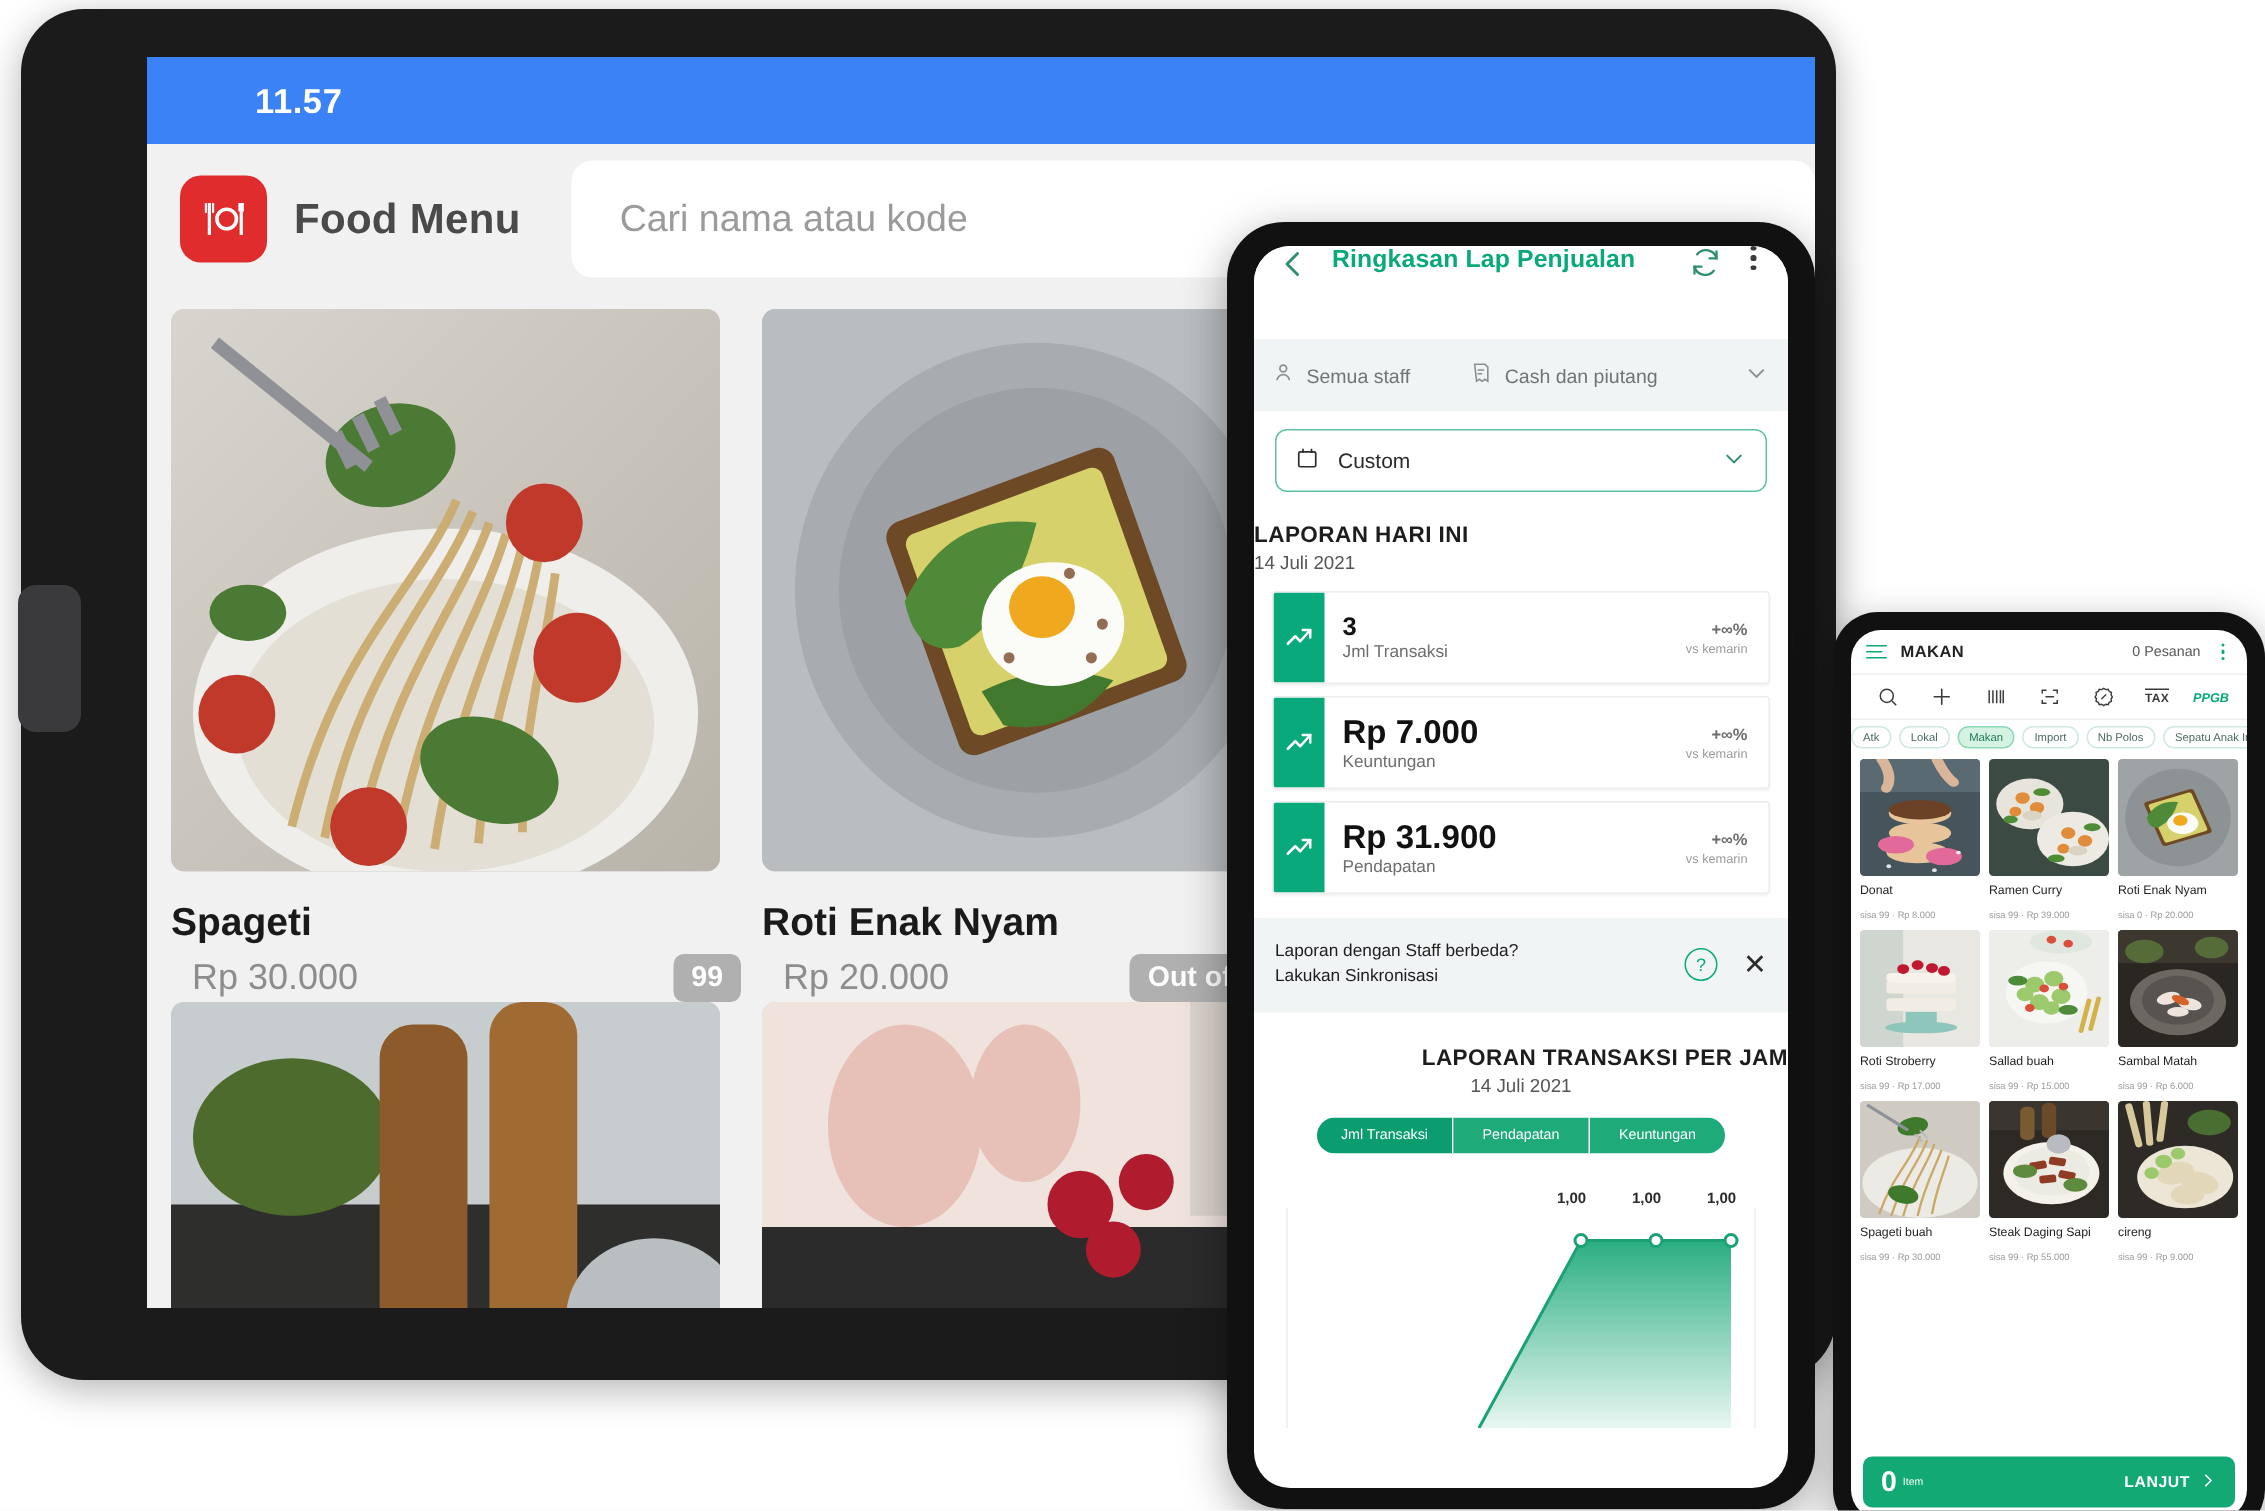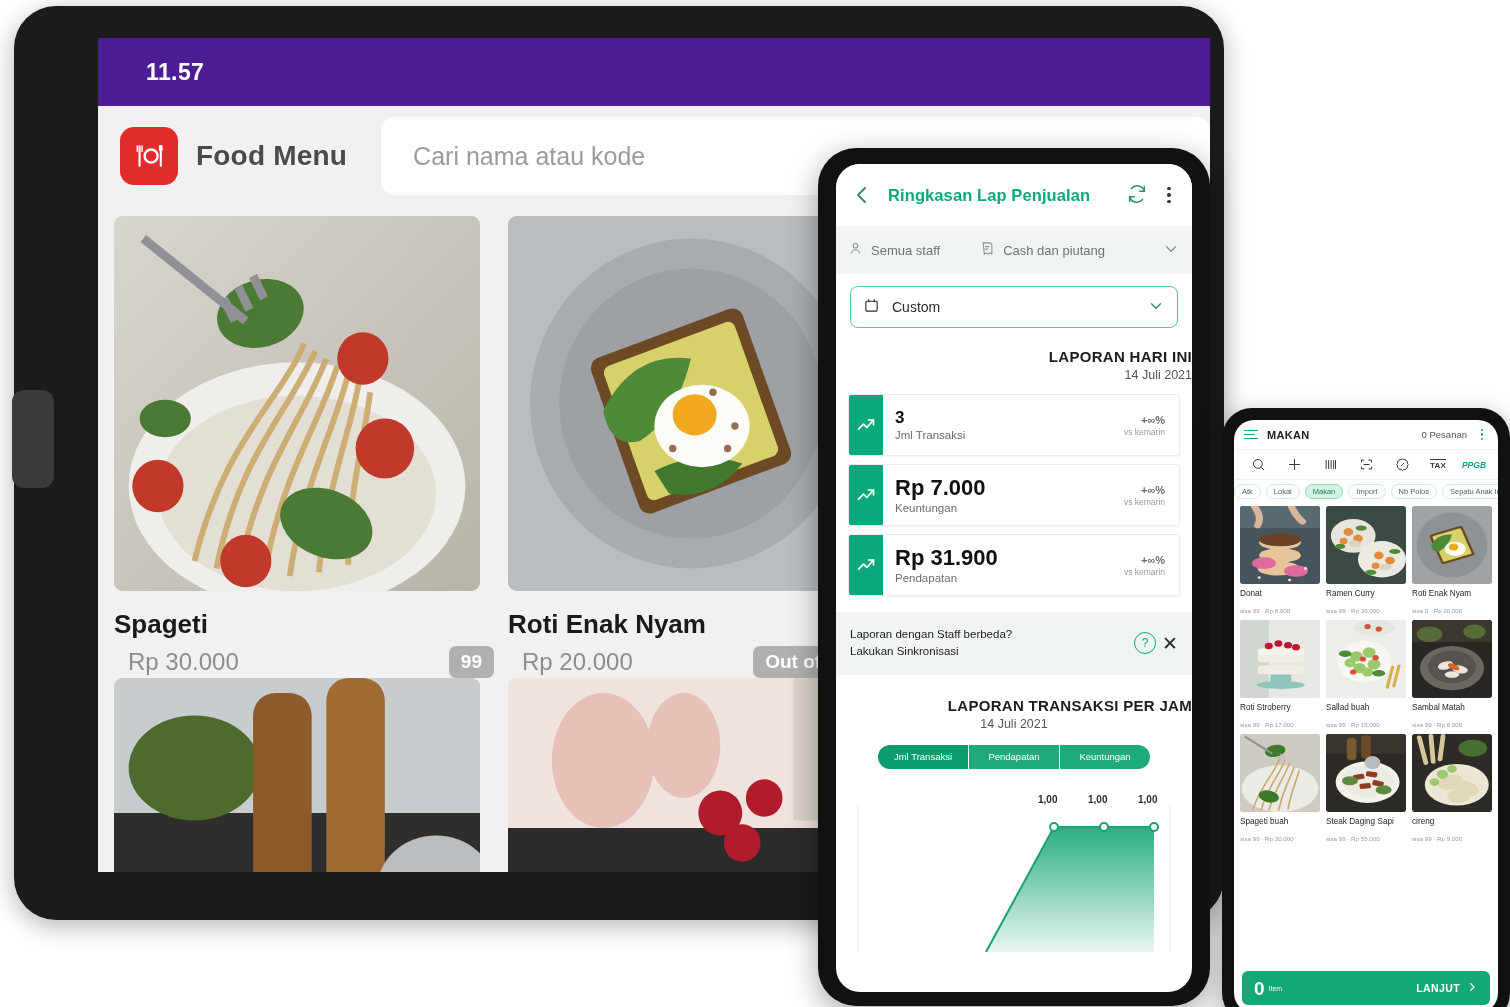--- a/index.html
+++ b/index.html
@@ -23,22 +23,22 @@
     position: absolute; left: -2px; top: 384px;
     width: 42px; height: 98px; background: #3a3a3c;
     border-radius: 12px;
   }
   .tablet-screen {
     position: absolute; left: 84px; top: 32px;
     width: 1112px; height: 834px;
     background: #f1f1f1; overflow: hidden;
   }
   .t-statusbar {
-    height: 68px; background: #4c1d95;
-    display: flex; align-items: center; padding-left: 48px;
+    height: 58px; background: #3b82f6;
+    display: flex; align-items: center; padding-left: 72px;
     color: #fff; font-size: 23px; font-weight: 600; letter-spacing: .4px;
   }
   .t-header {
     height: 100px; background: #f1f1f1;
     display: flex; align-items: center; padding: 0 0 0 22px; gap: 18px;
   }
   .t-logo {
     width: 58px; height: 58px; border-radius: 14px;
     background: #e02c2c; display:flex; align-items:center; justify-content:center;
     flex: 0 0 auto;
@@ -75,21 +75,21 @@
     position: absolute; left: 818px; top: 148px;
     width: 392px; height: 858px;
     background: #111; border-radius: 38px;
     box-shadow: 0 8px 30px rgba(0,0,0,.35);
   }
   .phone-mid-screen {
     position: absolute; left: 18px; top: 16px; right: 18px; bottom: 14px;
     background: #fff; border-radius: 24px; overflow: hidden;
   }
   .r-appbar {
-    height: 62px; background: #fff; display: flex; align-items: center;
+    height: 62px; background: #fff; display: flex; 
     padding: 0 14px; gap: 10px;
   }
   .r-back { width: 24px; height: 24px; flex:0 0 auto; }
   .r-title { color: #0aa97b; font-size: 16.5px; font-weight: 700; flex: 1;
              text-align: left; padding-left: 4px; letter-spacing: .1px; }
   .r-icon { width: 24px; height: 24px; flex:0 0 auto; }
   .r-kebab { width: 18px; display:flex; flex-direction:column; align-items:center; gap:3px; }
   .r-kebab i { width:3.4px; height:3.4px; background:#3a3a3a; border-radius:50%; display:block; }
 
   .r-filter {
@@ -100,21 +100,21 @@
   .r-chev { margin-left: auto; }
 
   .r-daterow { padding: 12px 14px 0 14px; }
   .r-datebox {
     height: 42px; border: 1px solid #5bc49d; border-radius: 8px;
     display: flex; align-items: center; padding: 0 12px; gap: 12px;
     font-size: 14px; color: #2b2b2b;
   }
   .r-datebox .r-chev { margin-left: auto; }
 
-  .r-secttl { text-align: right; margin-top: 20px; }
+  .r-secttl { text-align: left; margin-top: 20px; }
   .r-secttl .h { font-size: 15px; font-weight: 700; color: #1d1d1d; letter-spacing:.3px; }
   .r-secttl .d { font-size: 12.5px; color: #555; margin-top: 3px; }
 
   .r-stats { margin: 12px 12px 0 12px; display: flex; flex-direction: column; gap: 8px; }
   .r-stat {
     display: flex; min-height: 62px; background: #fff;
     border: 1px solid #ececec; border-radius: 3px; overflow: hidden;
     box-shadow: 0 1px 2px rgba(0,0,0,.06);
   }
   .r-stat-ico {
@@ -124,21 +124,21 @@
   .r-stat-body { flex: 1; padding: 9px 10px 9px 12px; display: flex; align-items: center; }
   .r-stat-val { font-size: 22px; font-weight: 700; color: #111; line-height: 1.05; }
   .r-stat-val.small { font-size: 17px; }
   .r-stat-lbl { font-size: 11.5px; color: #6d6d6d; margin-top: 3px; }
   .r-stat-right { margin-left: auto; text-align: right; padding-right: 4px; }
   .r-pct { font-size: 11px; color: #6d6d6d; font-weight: 700; }
   .r-pct-sub { font-size: 8.5px; color: #9a9a9a; margin-top: 1px; }
 
   .r-sync {
     margin-top: 16px; background: #f1f4f5; padding: 14px 14px;
-    display: flex; align-items: center; gap: 6px;
+    display: flex; align-items: center; gap: 17px;
   }
   .r-sync-txt { font-size: 11.5px; color: #1d1d1d; line-height: 1.5; flex: 1; }
   .r-help {
     width: 22px; height: 22px; border-radius: 50%; border: 1.4px solid #0aa97b;
     color: #0aa97b; font-size: 12px; display:flex; align-items:center; justify-content:center;
   }
   .r-x { font-size: 19px; color: #2b2b2b; line-height: 1; }
 
   .r-chartttl { text-align: center; margin-top: 22px; }
   .r-chartttl .h { font-size: 15px; font-weight: 700; color: #1d1d1d; letter-spacing:.3px;text-align:right; }

